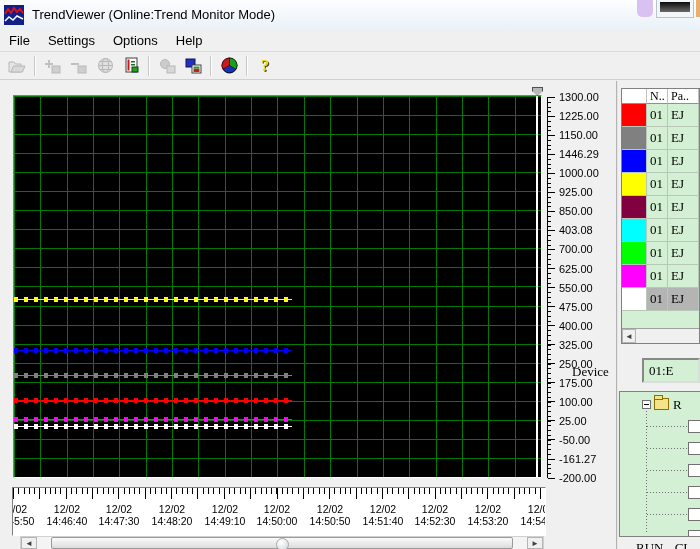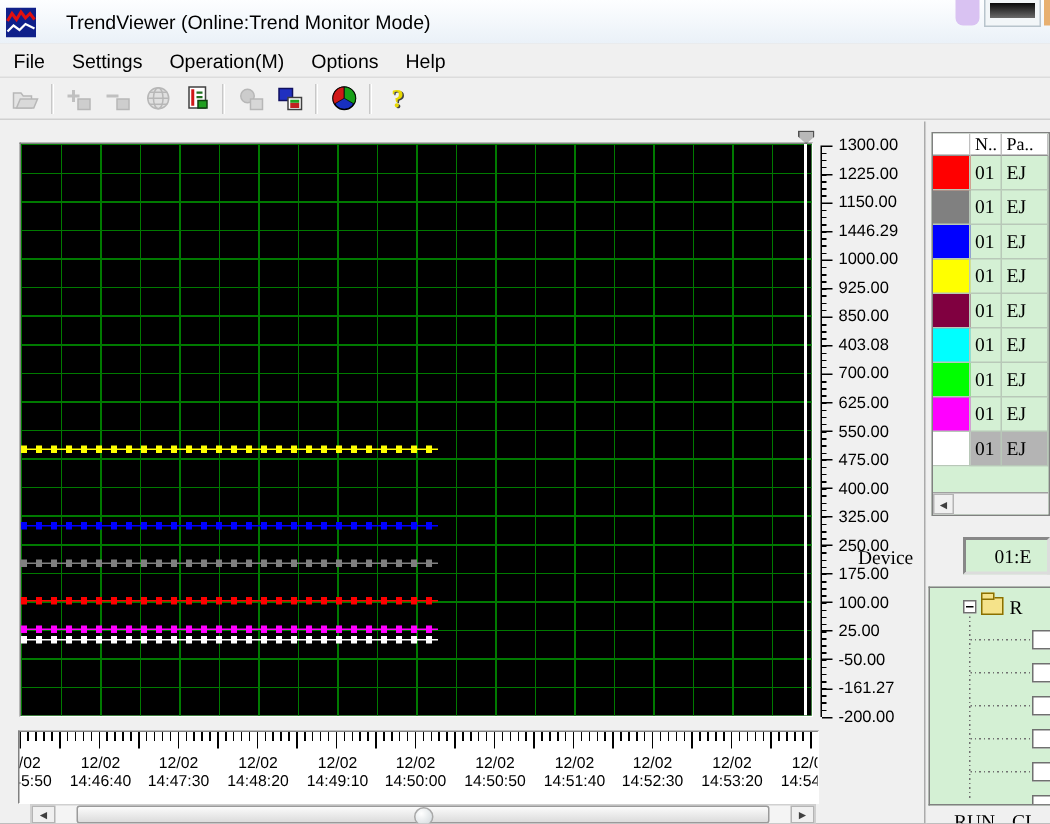--- a/index.html
+++ b/index.html
@@ -2,21 +2,21 @@
 <html><head>
 <meta charset="utf-8">
 <style>
   html,body{margin:0;padding:0;background:#e8e8e8;}
   .window{position:relative;width:700px;height:549px;overflow:hidden;
     background:#f0f0f0;font-family:"Liberation Sans",sans-serif;color:#000;}
 
   
   .titlebar{position:absolute;left:0;top:0;width:700px;height:29px;
     background:linear-gradient(#fdfeff,#eaf1f8);border-bottom:1px solid #d8dde2;
-    display:flex;align-items:center;gap:12px;}
+    display:flex;align-items:center;}
   .app-icon{width:20px;height:20px;margin:0 8px 0 4px;flex:0 0 auto;}
   .title-text{font-size:13px;}
   .frag{position:absolute;top:0;}
   .frag-purple{left:637px;width:16px;height:17px;background:#d9c2f2;border-radius:0 0 5px 5px;}
   .frag-btn{left:656px;width:36px;height:17px;background:#f2f6f8;border:1px solid #b8c4cc;border-top:none;}
   .frag-btn-inner{margin:2px 3px;height:10px;background:linear-gradient(#0a0a0a,#6a6a6a);}
   .frag-orange{left:696px;width:4px;height:17px;background:#e8b070;}
 
   
   .menubar{position:absolute;left:0;top:29px;width:700px;height:22px;background:#f0f0f0;
@@ -92,21 +92,21 @@
   .lc.pa{flex:1;}
   .lrow.selected .lc.no,.lrow.selected .lc.pa{background:#b4b4b4;}
   .legend-filler{flex:1;background:#d4f0d4;}
   .legend-hscroll{height:14px;flex:0 0 auto;background:#f0f0f0;border-top:1px solid #a0a0a0;display:flex;}
   .legend-hscroll .sb-btn{width:14px;}
 
   
   .device-label{position:absolute;left:572px;top:364px;font-family:"Liberation Serif",serif;font-size:13px;}
   .device-field{position:absolute;left:642px;top:358px;width:58px;height:25px;box-sizing:border-box;
     border:2px inset #dcdcdc;background:#d4f0d4;font-family:"Liberation Serif",serif;font-size:13px;
-    display:flex;align-items:center;padding-left:19px;overflow:hidden;white-space:nowrap;}
+    display:flex;align-items:center;padding-left:5px;overflow:hidden;white-space:nowrap;}
 
   
   .tree-panel{position:absolute;left:619px;top:391px;width:81px;height:146px;box-sizing:border-box;
     border:1px solid #808080;border-right:none;background:#d4f0d4;overflow:hidden;
     font-family:"Liberation Serif",serif;font-size:13px;}
   .tree-root{position:absolute;left:0;top:4px;height:18px;width:100%;}
   .expand-box{position:absolute;left:22px;top:4px;width:9px;height:9px;background:#fff;border:1px solid #707070;box-sizing:border-box;}
   .expand-box::before{content:"";position:absolute;left:1px;right:1px;top:3px;height:1px;background:#000;}
   .folder-icon{position:absolute;left:34px;top:2px;width:15px;height:12px;background:#f5e38a;border:1px solid #8a7000;box-sizing:border-box;}
   .folder-icon::before{content:"";position:absolute;left:-1px;top:-4px;width:7px;height:3px;background:#f5e38a;border:1px solid #8a7000;}
@@ -138,21 +138,20 @@
     <div class="frag frag-purple"></div>
     <div class="frag frag-btn">
         <div class="frag-btn-inner"></div>
       </div>
     <div class="frag frag-orange"></div>
   </div>
 
   <div class="menubar">
     <span class="menu-item">File</span>
     <span class="menu-item">Settings</span>
-    <span class="menu-item">Operation(M)</span>
     <span class="menu-item">Options</span>
     <span class="menu-item">Help</span>
   </div>
 
   <div class="toolbar">
     <span class="tbtn dis">
       <svg width="18" height="16" viewBox="0 0 18 16">
         <path d="M1 14 L1 4 L6 4 L7.5 6 L13 6 L13 14 Z" fill="#dcdcdc" stroke="#8a8a8a"></path>
         <path d="M3 14 L5.5 8 L17 8 L14.5 14 Z" fill="#c8c8c8" stroke="#8a8a8a"></path>
       </svg>

